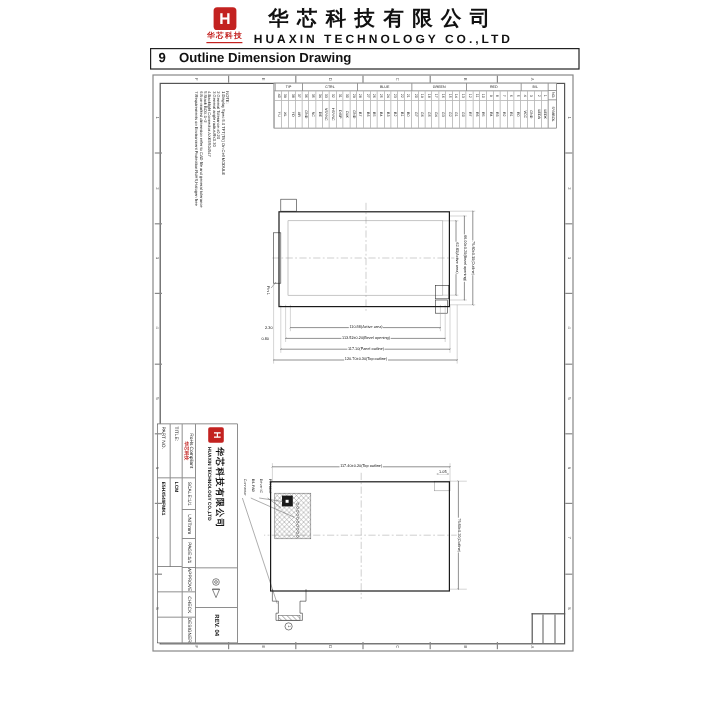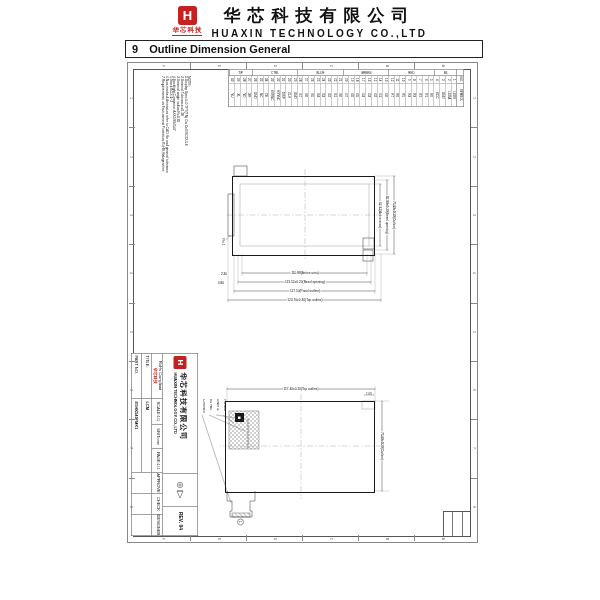--- a/index.html
+++ b/index.html
@@ -97,21 +97,21 @@
     <div class="logo-cap">华芯科技</div>
   </div>
   <div class="company-wrap">
     <div class="company-cn">华芯科技有限公司</div>
     <div class="company-en">HUAXIN TECHNOLOGY CO.,LTD</div>
   </div>
 </div>
 
 <div class="section-bar">
   <span class="section-num">9</span>
-  <span class="section-title">Outline Dimension General</span>
+  <span class="section-title">Outline Dimension Drawing</span>
 </div>
 
 <div class="sheet">
   <div class="land">
 
     <div class="inner-border"></div>
 
     <svg class="lines" width="479" height="349" viewBox="0 0 479 349">
       <defs>
         <pattern id="ph" width="3" height="3" patternUnits="userSpaceOnUse" patternTransform="rotate(45)">

